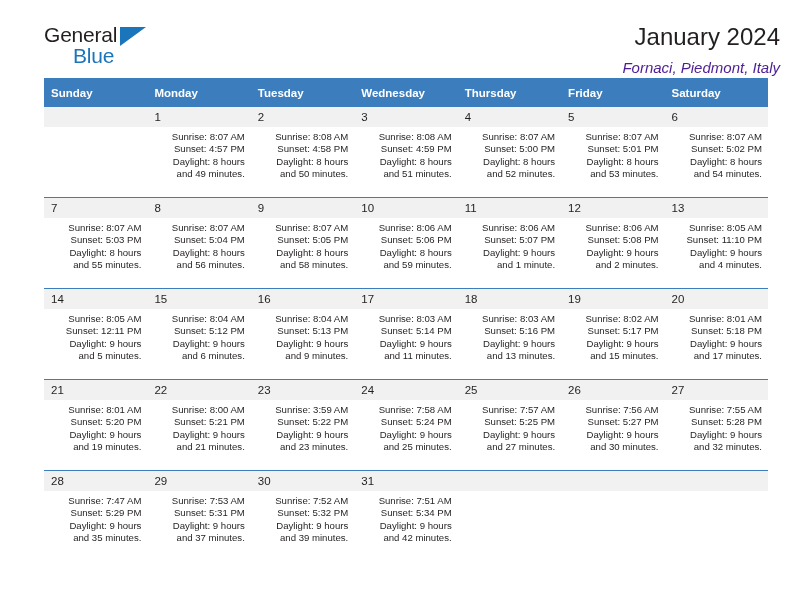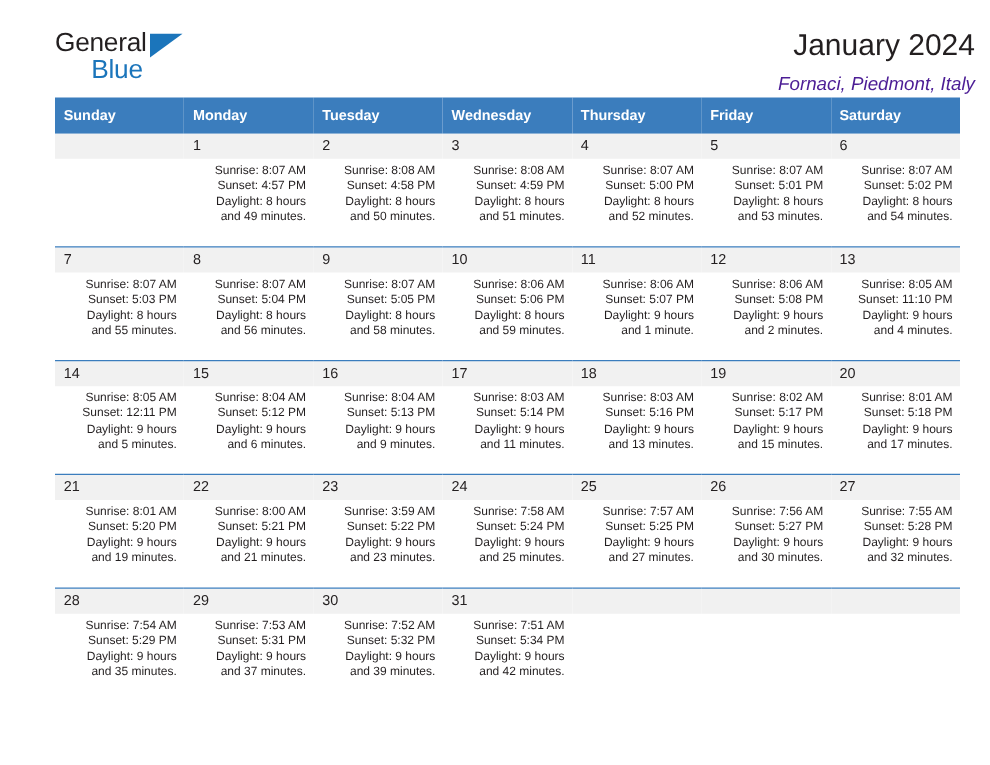--- a/index.html
+++ b/index.html
@@ -412,21 +412,21 @@
               <div>Sunset: 5:28 PM</div>
               <div>Daylight: 9 hours</div>
               <div>and 32 minutes.</div>
             </div>
           </td>
         </tr>
         <tr>
           <td class="daycell">
             <div class="daynum">28</div>
             <div class="details">
-              <div>Sunrise: 7:54 AM</div>
+              <div>Sunrise: 7:47 AM</div>
               <div>Sunset: 5:29 PM</div>
               <div>Daylight: 9 hours</div>
               <div>and 35 minutes.</div>
             </div>
           </td>
           <td class="daycell">
             <div class="daynum">29</div>
             <div class="details">
               <div>Sunrise: 7:53 AM</div>
               <div>Sunset: 5:31 PM</div>

